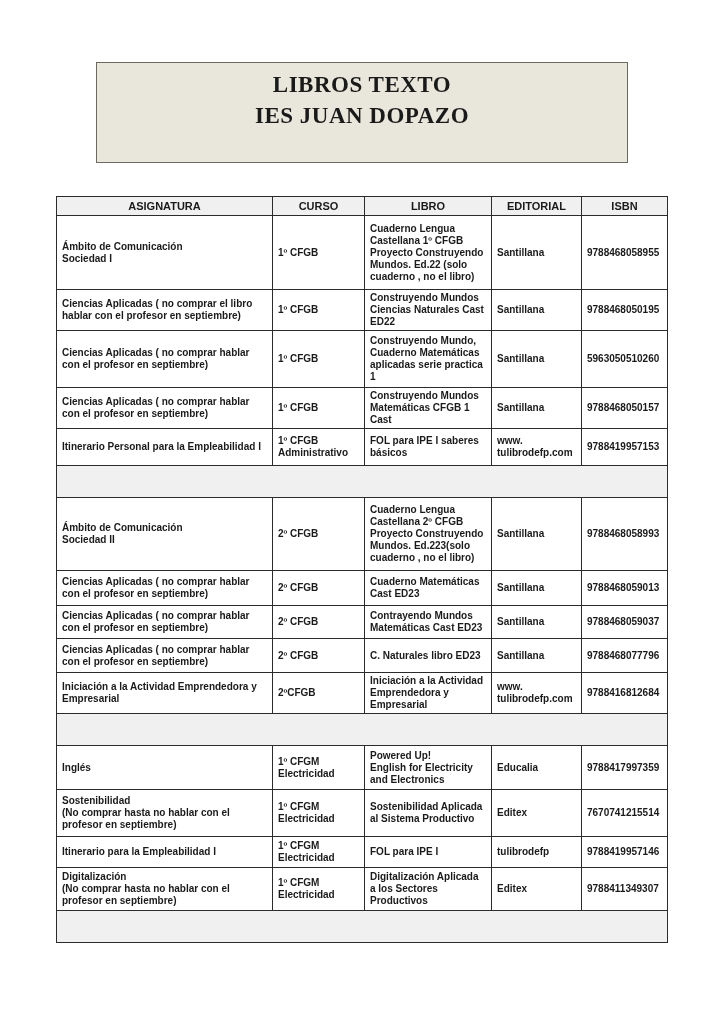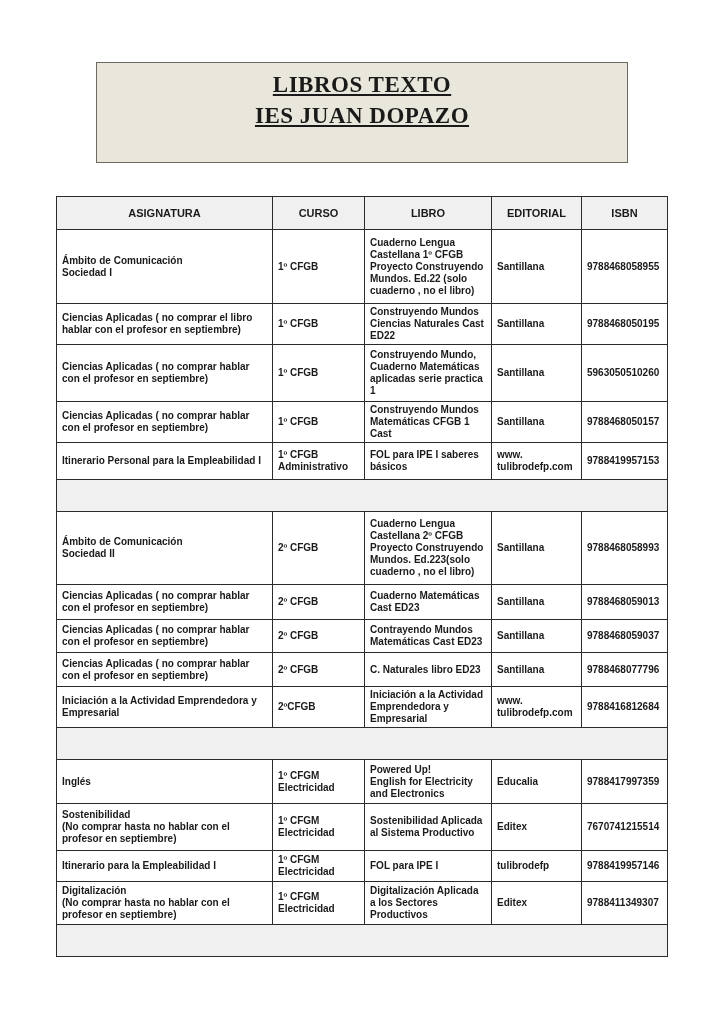--- a/index.html
+++ b/index.html
@@ -13,21 +13,21 @@
   *{box-sizing:border-box;}
   html,body{margin:0;padding:0;}
   body{
     width:724px;height:1024px;background:#ffffff;
     font-family:"Liberation Sans",sans-serif;color:var(--text);
   }
   .title-box{
     margin:62px auto 0 auto;width:532px;min-height:101px;
     background:var(--title-box-bg);
     border:1.5px solid var(--title-box-border);
-    text-align:center;padding:6px 4px 8px 4px;text-decoration:underline;
+    text-align:center;padding:6px 4px 8px 4px;
   }
   .title-line-serif{
     font-family:"Liberation Serif",serif;font-weight:bold;
     font-size:23px;line-height:31px;letter-spacing:0.5px;
   }
   .title-line-sans{
     font-family:"Liberation Sans",sans-serif;font-weight:bold;
     font-size:20.5px;line-height:31px;
   }
   table.books{
@@ -36,21 +36,21 @@
   }
   table.books th, table.books td{
     border:1px solid var(--table-border);
     font-weight:bold;color:var(--text);
     vertical-align:middle;
     white-space:pre-line;
     overflow:hidden;
   }
   table.books th{
     background:var(--header-bg);
-    text-align:center;font-size:11px;height:33px;padding:2px 3px;
+    text-align:center;font-size:11px;height:19px;padding:2px 3px;
   }
   table.books td{
     font-size:10px;line-height:12px;
     text-align:left;padding:2px 4px 2px 5px;
   }
   td.c-isbn{text-align:center;padding:2px 2px;}
   tr.spacer td{
     background:var(--spacer-bg);height:32px;padding:0;
   }
 </style>

